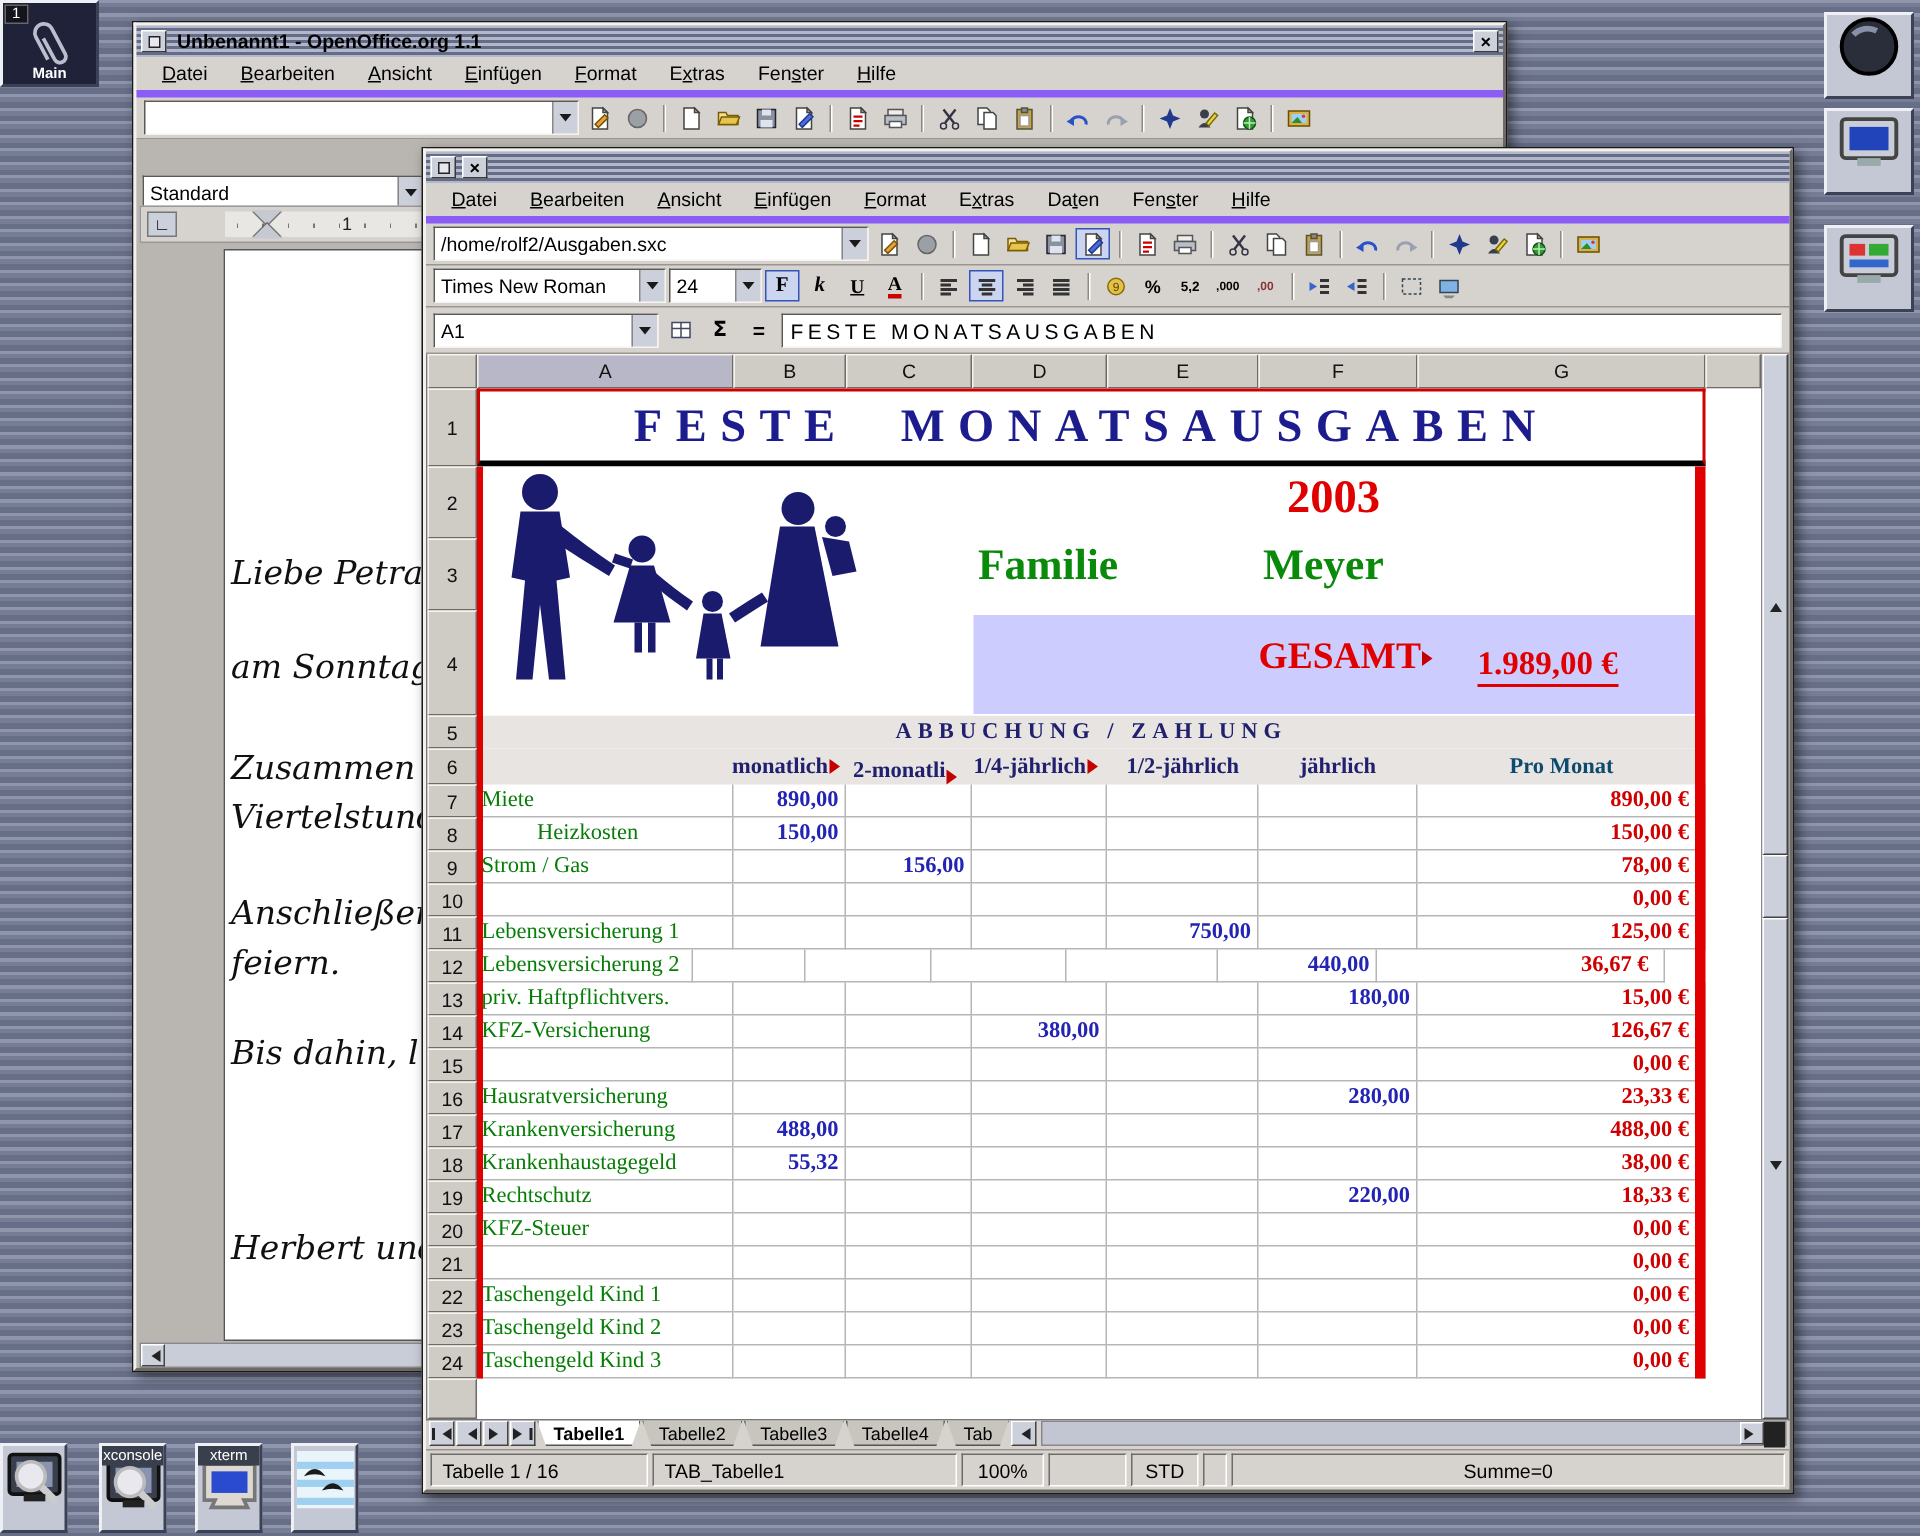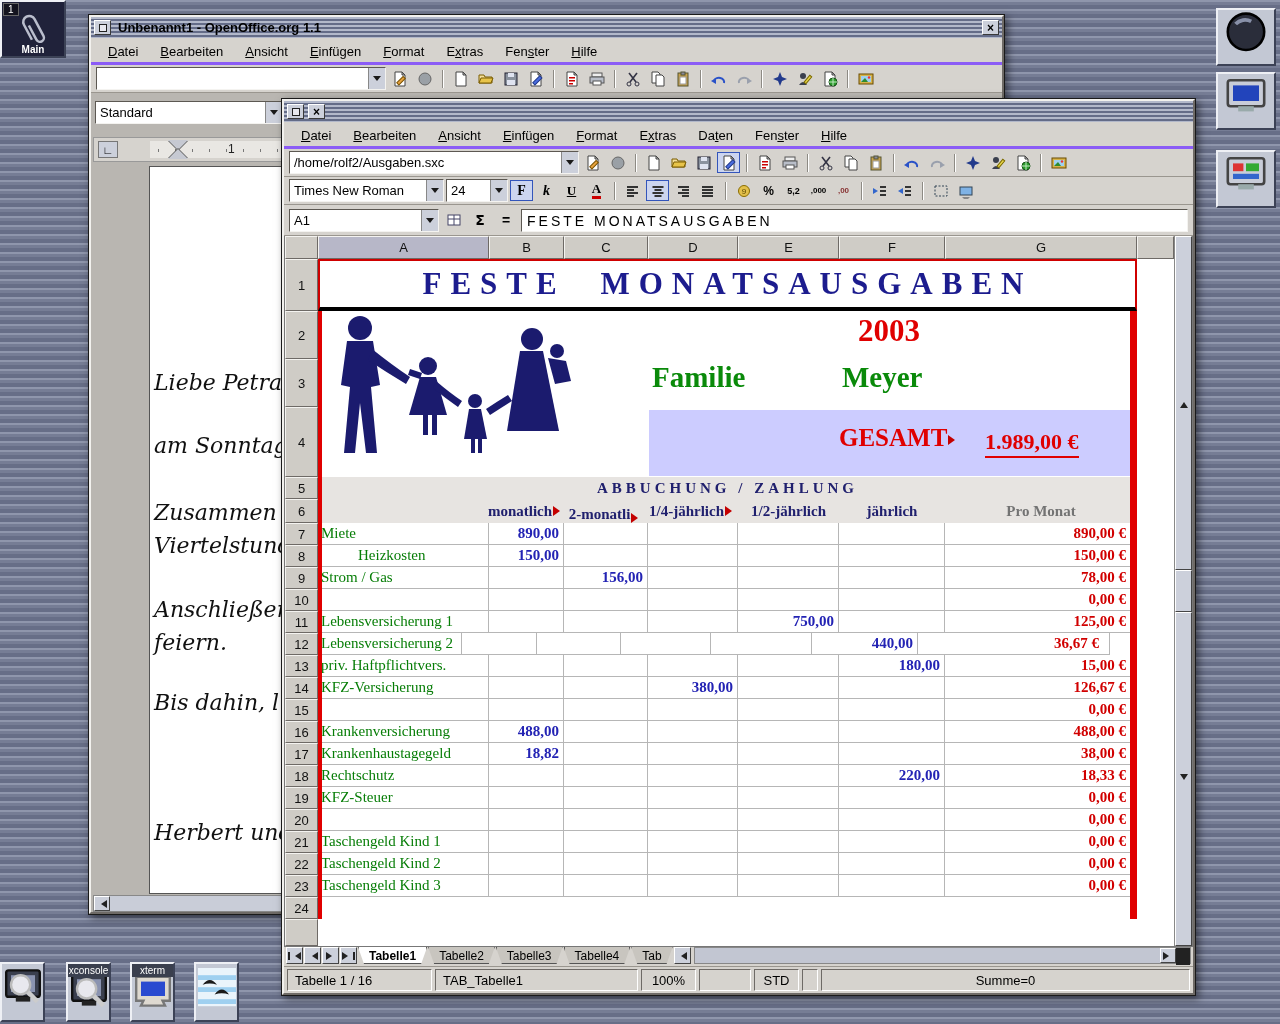--- a/index.html
+++ b/index.html
@@ -9,36 +9,36 @@
 
   
   .win { position:absolute; background:#d6d3ce; border:1px solid #1a1a1a; box-shadow:3px 3px 8px rgba(0,0,0,.5); }
   .winin { height:100%; border:2px solid; border-color:#f2f1ee #6e6a66 #6e6a66 #f2f1ee; display:flex; flex-direction:column; }
   .tbar { height:21px; flex:0 0 21px; display:flex; align-items:center; gap:4px; padding:0 3px;
     background: repeating-linear-gradient(180deg,#b2b8ca 0 2px,#646c88 2px 4px); }
   .ttl { flex:1; font-size:13px; font-weight:bold; color:#000; white-space:nowrap; overflow:hidden; padding-left:3px; }
   .wbtn { width:17px; height:15px; background:#ccd0db; border:1px solid; border-color:#fff #3a3a3a #3a3a3a #fff;
     display:flex; align-items:center; justify-content:center; font-size:12px; font-weight:bold; line-height:1; }
   .menusq { width:8px; height:8px; border:1px solid #222; background:#e8e8ee; }
-  .menubar { height:27px; flex:0 0 27px; display:flex; align-items:flex-end; padding:0 8px; gap:4px; border-bottom:3px solid #8b5cf6; }
+  .menubar { height:27px; flex:0 0 27px; display:flex; align-items:flex-start; padding:0 8px; gap:4px; border-bottom:5px solid #8b5cf6; }
   .mitem { font-size:13px; padding:3px 9px; white-space:nowrap; }
   .toolbar { display:flex; align-items:center; gap:2px; padding:2px 5px; border-bottom:1px solid #9a968f; }
   .ico { width:23px; height:21px; display:flex; align-items:center; justify-content:center; }
   .ico.active { border:1px solid #3355bb; background:#ccd5ef; }
   .sep { width:1px; height:18px; background:#8d8a84; box-shadow:1px 0 0 #fff; margin:0 4px; }
   .combo { display:flex; align-items:stretch; height:23px; border:1px solid; border-color:#5c5852 #f4f3f0 #f4f3f0 #5c5852; background:#fff; }
   .cval { flex:1; font-size:13px; padding:3px 4px 0 4px; white-space:nowrap; overflow:hidden; }
   .drop { width:17px; background:#ccd0db; border-left:1px solid #888; display:flex; align-items:center; justify-content:center; }
   .dar { width:0; height:0; border:4px solid transparent; border-top:5px solid #1a1a1a; margin-top:4px; }
   .sunken { border:1px solid; border-color:#5c5852 #f4f3f0 #f4f3f0 #5c5852; background:#fff; }
 
   
   #writer { left:88px; top:14px; width:917px; height:901px; }
   #writer-body { position:relative; flex:1; background:#b9b6b1; overflow:hidden; }
-  #writer-style-combo { position:absolute; left:4px; top:8px; width:188px; }
+  #writer-style-combo { position:absolute; left:4px; top:24px; width:188px; }
   #writer-ruler { position:absolute; left:2px; top:44px; right:2px; height:25px; background:#d6d3ce; border:1px solid #999;
     display:flex; align-items:center; }
   .ruler-strip { position:absolute; left:56px; right:4px; top:3px; bottom:3px; background:#e9e7e3;
     background-image: repeating-linear-gradient(90deg,#777 0 1px,transparent 1px 17px); background-position:8px 60%; background-size:100% 3px; background-repeat:no-repeat; }
   .ruler-corner { position:absolute; left:4px; top:3px; width:20px; bottom:3px; background:#ccd0db; border:1px solid #777;
     display:flex; align-items:center; justify-content:center; font-size:11px; }
   .indent-marker { position:absolute; left:74px; top:2px; width:0; height:0;
     border:10px solid transparent; border-top:10px solid #c6c9d2; filter:drop-shadow(0 1px 0 #555); }
   .indent-marker2 { position:absolute; left:74px; bottom:2px; width:0; height:0;
     border:10px solid transparent; border-bottom:10px solid #c6c9d2; filter:drop-shadow(0 -1px 0 #555); }
@@ -77,21 +77,21 @@
   #familie { position:absolute; left:334px; top:50px; font-family:"Liberation Serif",serif; font-weight:bold; font-size:29px; color:#0a8a0a; }
   #meyer { position:absolute; left:524px; top:50px; font-family:"Liberation Serif",serif; font-weight:bold; font-size:29px; color:#0a8a0a; }
   #gesamt-band { position:absolute; left:331px; top:99px; width:483px; height:66px; background:#ccccff; }
   #gesamt-label { position:absolute; left:190px; top:14px; font-family:"Liberation Serif",serif; font-weight:bold; font-size:25px; color:#e00000; }
   #gesamt-value { position:absolute; left:336px; top:19px; font-family:"Liberation Serif",serif; font-weight:bold; font-size:22px; color:#e00000; border-bottom:2px solid #e00000; padding-bottom:1px; }
   .ovf { display:inline-block; width:0; height:0; border:5px solid transparent; border-left:7px solid #c40000; vertical-align:middle; margin-left:1px; }
   #row5 { width:819px; height:22px; background:#e7e4e1; display:flex; align-items:center; justify-content:center;
     font-family:"Liberation Serif",serif; font-weight:bold; font-size:15px; letter-spacing:4px; color:#20206e; }
   #row6 { width:819px; height:24px; background:#e7e4e1; display:flex; }
   .h6 { display:flex; align-items:center; justify-content:center; font-family:"Liberation Serif",serif; font-weight:bold; font-size:15px; color:#20206e; }
-  .h6.pro { color:#737373; }
+  .h6.pro { color:#0c4a6e; }
   .datarow { width:858px; height:22px; display:flex; font-family:"Liberation Serif",serif; font-size:15px; }
   .dcell { border-right:1px solid #b6b6b6; border-bottom:1px solid #b6b6b6; display:flex; align-items:center; overflow:hidden; }
   .dcell.lbl { color:#067d06; padding-left:3px; }
   .dcell.num { color:#2323b4; font-weight:bold; justify-content:flex-end; padding-right:4px; }
   .dcell.pm  { color:#d10000; font-weight:bold; justify-content:flex-end; padding-right:10px; }
   .dcell.fill{ border:none; }
   #redL { position:absolute; left:0; top:52px; height:608px; width:4px; background:#e00000; }
   #redR { position:absolute; left:812px; top:52px; height:608px; width:7px; background:#e00000; }
 
   #vscroll { position:absolute; right:0; top:0; bottom:0; width:18px; background:#d4d7e0; border-left:1px solid #888;
@@ -858,32 +858,42 @@
                 <div class="dcell lbl" style="width: 171px;"></div>
                 <div class="dcell num" style="width: 75px;"></div>
                 <div class="dcell num" style="width: 84px;"></div>
                 <div class="dcell num" style="width: 90px;"></div>
                 <div class="dcell num" style="width: 101px;"></div>
                 <div class="dcell num" style="width: 106px;"></div>
                 <div class="dcell pm" style="width: 192px;">0,00 €</div>
                 <div class="dcell fill" style="width: 39px;"></div>
               </div>
               <div class="datarow">
+                <div class="dcell lbl" style="width: 171px;">Hausratversicherung</div>
+                <div class="dcell num" style="width: 75px;"></div>
+                <div class="dcell num" style="width: 84px;"></div>
+                <div class="dcell num" style="width: 90px;"></div>
+                <div class="dcell num" style="width: 101px;"></div>
+                <div class="dcell num" style="width: 106px;">280,00</div>
+                <div class="dcell pm" style="width: 192px;">23,33 €</div>
+                <div class="dcell fill" style="width: 39px;"></div>
+              </div>
+              <div class="datarow">
                 <div class="dcell lbl" style="width: 171px;">Krankenversicherung</div>
                 <div class="dcell num" style="width: 75px;">488,00</div>
                 <div class="dcell num" style="width: 84px;"></div>
                 <div class="dcell num" style="width: 90px;"></div>
                 <div class="dcell num" style="width: 101px;"></div>
                 <div class="dcell num" style="width: 106px;"></div>
                 <div class="dcell pm" style="width: 192px;">488,00 €</div>
                 <div class="dcell fill" style="width: 39px;"></div>
               </div>
               <div class="datarow">
                 <div class="dcell lbl" style="width: 171px;">Krankenhaustagegeld</div>
-                <div class="dcell num" style="width: 75px;">18,82</div>
+                <div class="dcell num" style="width: 75px;">55,32</div>
                 <div class="dcell num" style="width: 84px;"></div>
                 <div class="dcell num" style="width: 90px;"></div>
                 <div class="dcell num" style="width: 101px;"></div>
                 <div class="dcell num" style="width: 106px;"></div>
                 <div class="dcell pm" style="width: 192px;">38,00 €</div>
                 <div class="dcell fill" style="width: 39px;"></div>
               </div>
               <div class="datarow">
                 <div class="dcell lbl" style="width: 171px;">Rechtschutz</div>
                 <div class="dcell num" style="width: 75px;"></div>

